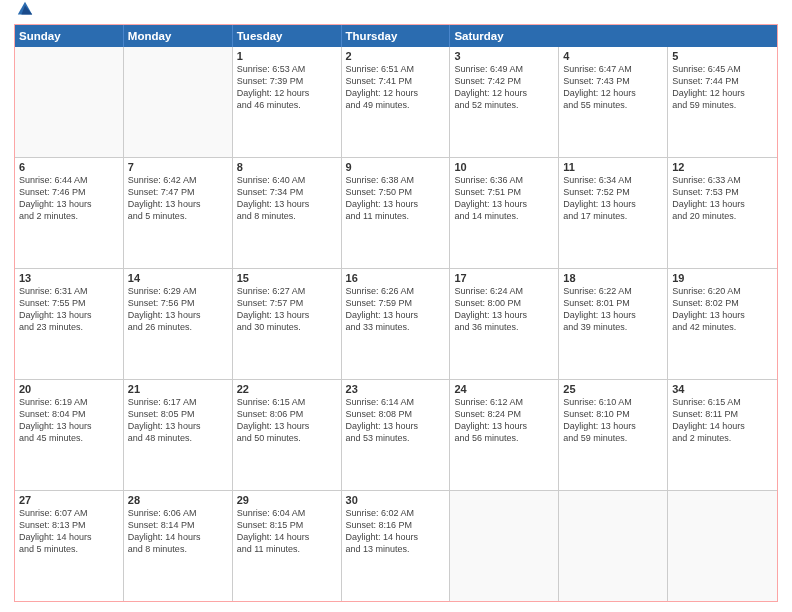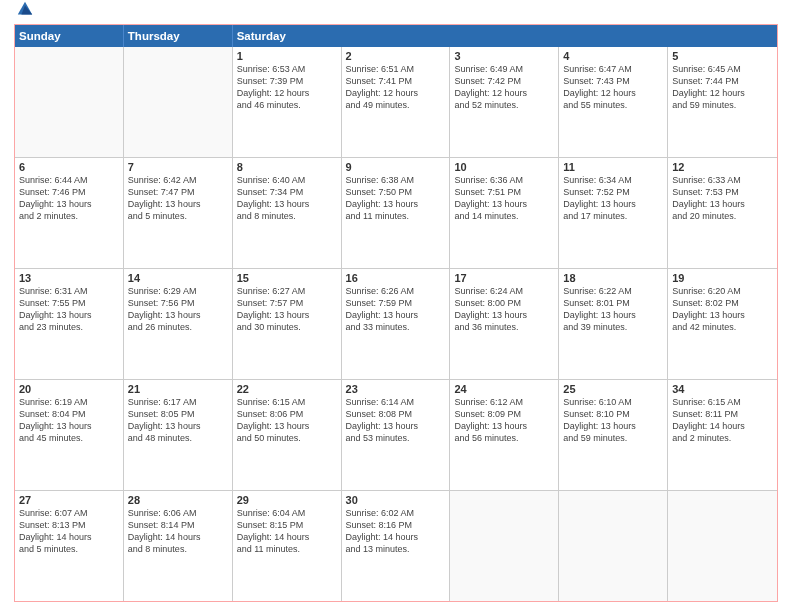--- a/index.html
+++ b/index.html
@@ -139,20 +139,22 @@
     </div>
     <div class="title-block">
       <div class="month-title"></div>
       <div class="location"></div>
     </div>
   </div>
 
   <div class="calendar">
     <div class="cal-header-row">
     <div class="cal-header-cell">Sunday</div>
+        <div class="cal-header-cell">Monday</div>
+        <div class="cal-header-cell">Tuesday</div>
         <div class="cal-header-cell">Thursday</div>
         <div class="cal-header-cell">Saturday</div>
       </div>
     <div class="cal-body">
     <div class="cal-week">
           <div class="cal-cell empty"></div>
           <div class="cal-cell empty"></div>
           <div class="cal-cell">
             <span class="day-num">1</span>
             <span class="cell-line">Sunrise: 6:53 AM</span>
@@ -316,21 +318,21 @@
           <div class="cal-cell">
             <span class="day-num">23</span>
             <span class="cell-line">Sunrise: 6:14 AM</span>
             <span class="cell-line">Sunset: 8:08 PM</span>
             <span class="cell-line">Daylight: 13 hours</span>
             <span class="cell-line">and 53 minutes.</span>
           </div>
           <div class="cal-cell">
             <span class="day-num">24</span>
             <span class="cell-line">Sunrise: 6:12 AM</span>
-            <span class="cell-line">Sunset: 8:09 PM</span>
+            <span class="cell-line">Sunset: 8:24 PM</span>
             <span class="cell-line">Daylight: 13 hours</span>
             <span class="cell-line">and 56 minutes.</span>
           </div>
           <div class="cal-cell">
             <span class="day-num">25</span>
             <span class="cell-line">Sunrise: 6:10 AM</span>
             <span class="cell-line">Sunset: 8:10 PM</span>
             <span class="cell-line">Daylight: 13 hours</span>
             <span class="cell-line">and 59 minutes.</span>
           </div>

